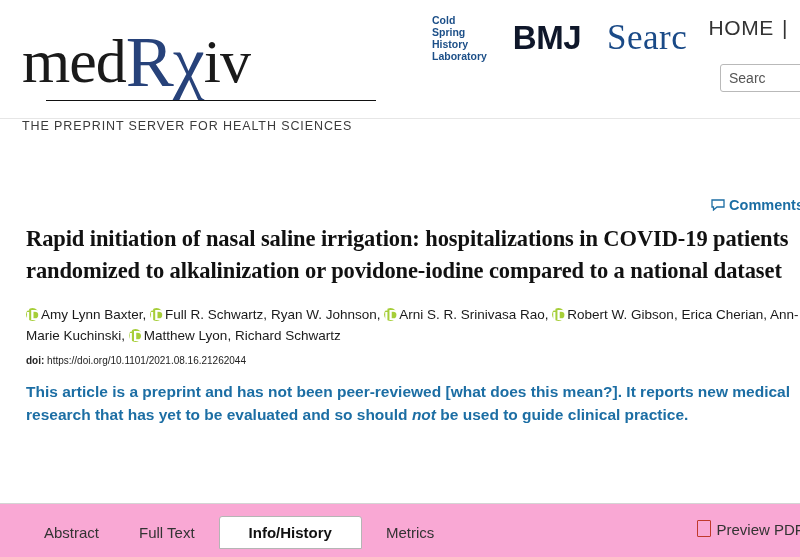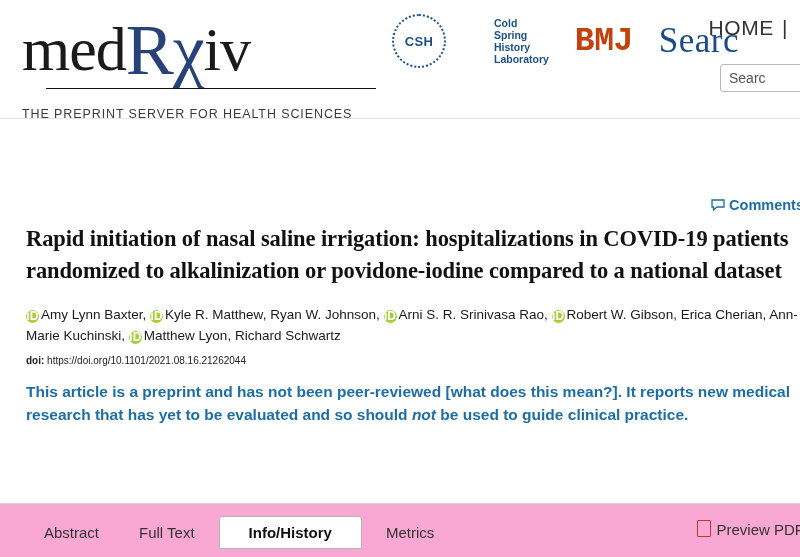--- a/index.html
+++ b/index.html
@@ -24,21 +24,21 @@
   
   .header {
     position: relative;
     height: 118px;
     background: #fff;
     border-bottom: 1px solid #e6e6e6;
   }
   .logo-block {
     position: absolute;
     left: 22px;
-    top: 10px;
+    top: 22px;
     width: 335px;
   }
   .logo-word {
     font-family: "Liberation Serif", serif;
     font-size: 62px;
     line-height: 72px;
     letter-spacing: -1px;
     color: #1a1a1a;
     white-space: nowrap;
     font-weight: 400;
@@ -99,24 +99,24 @@
   }
   .cshl-text {
     font-family: "Liberation Sans", sans-serif;
     font-size: 10.5px;
     line-height: 12px;
     color: #1c4f88;
     font-weight: bold;
     margin-left: 40px;
   }
   .bmj {
-    font-family: Liberation Mono, monospace;
+    font-family: Liberation Sans, sans-serif;
     font-size: 33px;
     font-weight: bold;
-    color: #c2410c;
+    color: #0f172a;
     letter-spacing: -0.5px;
   }
   .yale {
     font-family: "Liberation Serif", serif;
     font-size: 35px;
     color: #1a4a87;
     letter-spacing: 0.5px;
   }
 
   
@@ -189,21 +189,21 @@
     color: #1a1a1a;
     width: 780px;
   }
   .orcid {
     display: inline-block;
     width: 13px;
     height: 13px;
     border-radius: 50%;
     background: #a6ce39;
     color: #fff;
-    font-size: 12px;
+    font-size: 15px;
     font-weight: bold;
     text-align: center;
     line-height: 13px;
     font-family: "Liberation Sans", sans-serif;
     position: relative;
     top: 1px;
     margin-right: 2px;
   }
   .doi {
     margin-top: 9px;
@@ -286,23 +286,20 @@
   <div class="header">
 
     <div class="logo-block">
       <div class="logo-word"><span>med</span><span class="rx">R</span><span class="rx">χ</span><span>iv</span></div>
       <div class="rule-under-logo"></div>
       <div class="logo-tagline">THE PREPRINT SERVER FOR HEALTH SCIENCES</div>
     </div>
 
     <div class="partners">
       <div class="cshl">
-        <div class="cshl-seal">
-            <span>CSH</span>
-          </div>
         <div class="cshl-text">
           <div>Cold</div>
           <div>Spring</div>
           <div>History</div>
           <div>Laboratory</div>
         </div>
       </div>
       <div class="bmj">BMJ</div>
       <div class="yale">Searc</div>
     </div>
@@ -321,21 +318,21 @@
         <svg width="14" height="12" viewBox="0 0 14 12" aria-hidden="true">
             <path d="M1 1h12v7H6l-3.5 3V8H1z" fill="none" stroke="#1c6ea4" stroke-width="1.3"></path>
           </svg>
       </span><span>Comments</span>
     </div>
 
     <h1 class="title">Rapid initiation of nasal saline irrigation: hospitalizations in COVID-19 patients randomized to alkalinization or povidone-iodine compared to a national dataset</h1>
 
     <div class="authors">
       <span><span class="orcid">iD</span><span>Amy Lynn Baxter</span></span><span>,</span>
-      <span><span class="orcid">iD</span><span>Kyle R. Matthew</span></span><span>,</span>
+      <span><span class="orcid">iD</span><span>Full R. Schwartz</span></span><span>,</span>
       <span><span>Ryan W. Johnson</span></span><span>,</span>
       <span><span class="orcid">iD</span><span>Arni S. R. Srinivasa Rao</span></span><span>,</span>
       <span><span class="orcid">iD</span><span>Robert W. Gibson</span></span><span>,</span>
       <span><span>Erica Cherian</span></span><span>,</span>
       <span><span>Ann-Marie Kuchinski</span></span><span>,</span>
       <span><span class="orcid">iD</span><span>Matthew Lyon</span></span><span>,</span>
       <span><span>Richard Schwartz</span></span>
     </div>
 
     <div class="doi">

